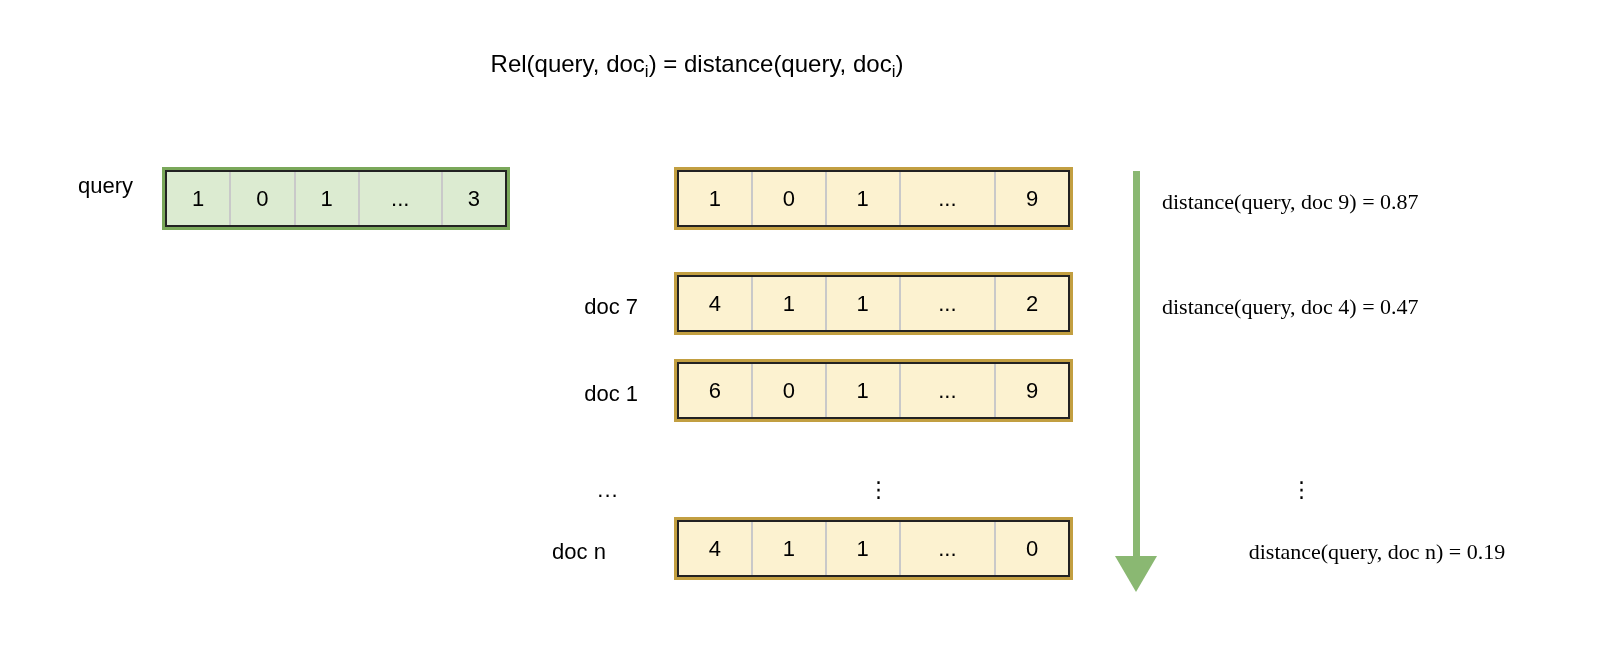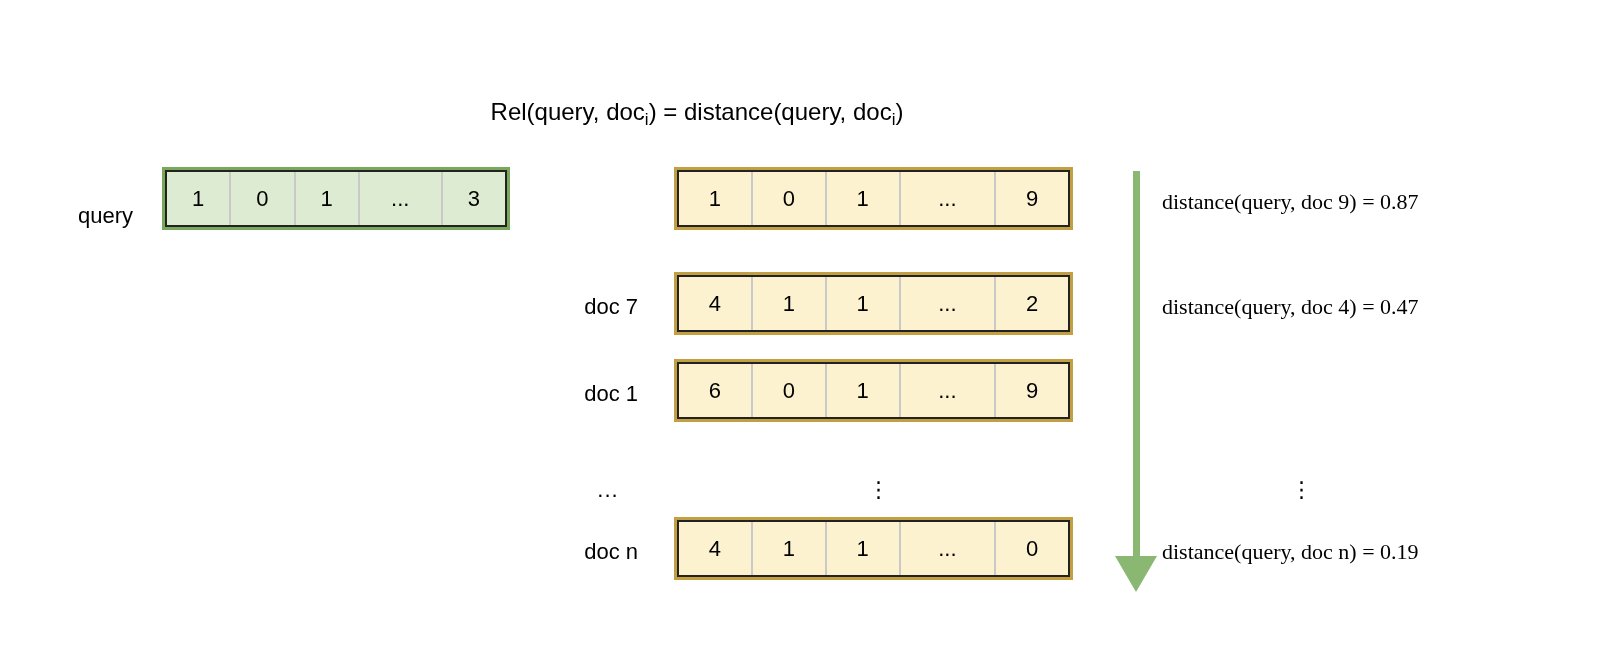--- a/index.html
+++ b/index.html
@@ -20,21 +20,20 @@
   
   .title {
     position: absolute;
     left: 0;
     top: 50px;
     width: 1394px;
     text-align: center;
     font-size: 24px;
     line-height: 28px;
     white-space: nowrap;
-    margin-top: 48px;
   }
   .title sub {
     font-size: 17px;
     vertical-align: -5px;
   }
 
   
   .vec-label {
     position: absolute;
     height: 63px;
@@ -64,41 +63,41 @@
     display: flex;
     align-items: center;
     justify-content: center;
     font-size: 22px;
     border-right: 2px solid var(--cell-divider, #c9c9c9);
   }
   .cell.wide { flex: 1.3 1 0; }
   .cell:last-child { border-right: none; }
 
   
-  .query-label { left: 20px; width: 113px; top: 184px; }
+  .query-label { left: 20px; width: 113px; top: 154px; }
   .query-vec   { left: 165px; width: 338px; top: 170px; }
 
   .doc-label { left: 520px; width: 118px; }
   .doc-vec   { left: 677px; width: 389px; }
 
   .dist {
     position: absolute;
     left: 1162px;
     width: 430px;
     height: 63px;
     line-height: 63px;
     font-size: 22px;
     white-space: nowrap;
     font-family: Liberation Serif, serif;
   }
 
   .r0 { top: 170px; }
   .r1 { top: 275px; }
   .r2 { top: 362px; }
-  .r3 { top: 520px; }
+  .r3 { top: 520px; text-align: center; }
 
   
   .ellipsis-label, .ellipsis-mid, .ellipsis-right {
     position: absolute;
     top: 468px;
     height: 44px;
     line-height: 44px;
     font-size: 22px;
     text-align: center;
     letter-spacing: 1px;

